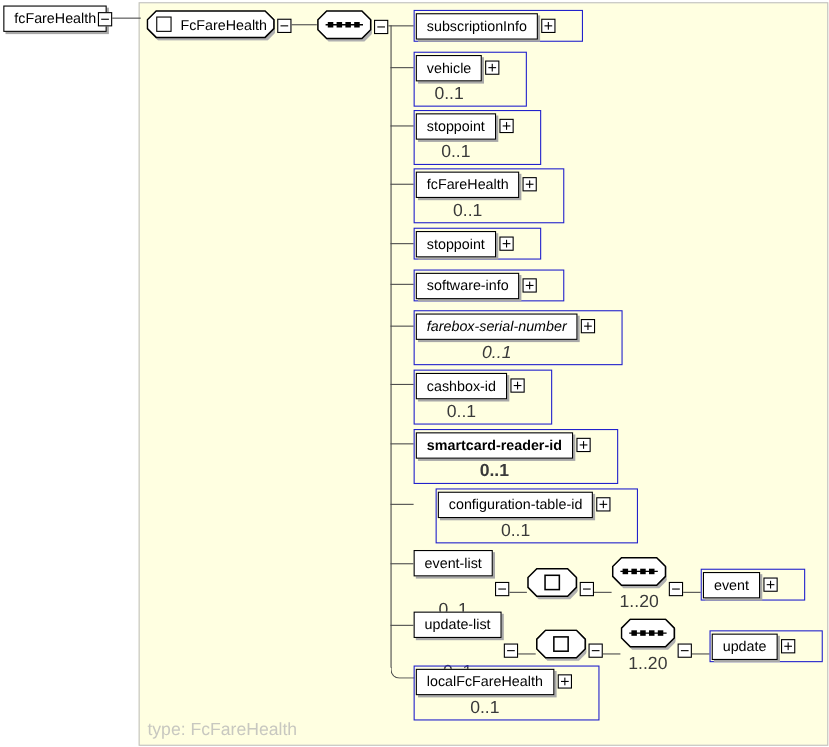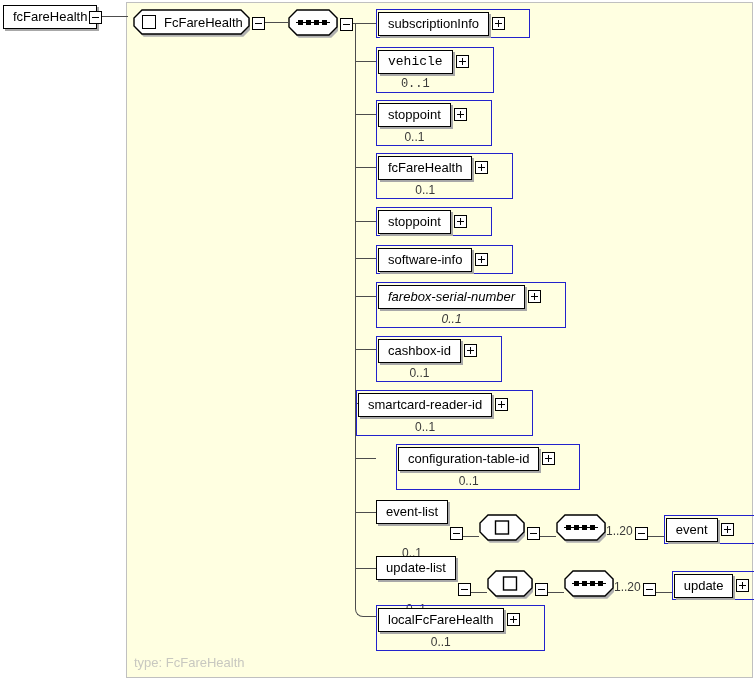--- a/index.html
+++ b/index.html
@@ -1,48 +1,48 @@
 <!DOCTYPE html>
 <html><head>
 <meta charset="utf-8">
 <style>
   html,body{margin:0;padding:0;}
   body{background:#fff;}
   .stage{position:relative;width:754px;height:679px;background:#fff;overflow:hidden;
          font-family:"Liberation Sans",sans-serif;font-size:13px;color:#000;}
   .panel{position:absolute;left:126px;top:2px;width:625px;height:674px;
          background:var(--panel-bg);border:1px solid var(--panel-border);}
-  .type-note{position:absolute;left:134px;top:655px;color:var(--note);font-size:13px;}
+  .type-note{position:absolute;left:134px;top:655px;color:var(--note);font-size:16px;}
 
   .ebox{display:inline-block;background:#fff;border:1px solid #000;
         box-shadow:2px 2px 0 var(--shadow);padding:3px 9px 4px;white-space:nowrap;
         font-size:13px;line-height:15px;cursor:default;}
 
   .pm{width:11px;height:11px;border:1px solid #000;background:#fff;position:relative;flex:none;}
   .pm::before{content:"";position:absolute;left:2px;right:2px;top:5px;height:1px;background:#000;}
   .pm.plus::after{content:"";position:absolute;top:2px;bottom:2px;left:5px;width:1px;background:#000;}
 
   .abs{position:absolute;}
   .hline{position:absolute;height:1px;background:var(--line);}
   .vline{position:absolute;width:1px;background:var(--line);}
   .curve{position:absolute;border-left:1px solid var(--line);border-bottom:1px solid var(--line);
          border-bottom-left-radius:8px;}
 
   .blue-rect{border:1px solid var(--blue);display:inline-flex;align-items:flex-start;
              padding:2px 24px 1px 1px;}
   .col{display:flex;flex-direction:column;align-items:stretch;}
-  .occurs{padding-top:3px;font-size:12px;color:var(--occ);text-align:center;white-space:nowrap;}
+  .occurs{padding-top:3px;font-size:16px;color:var(--occ);text-align:center;white-space:nowrap;}
   .blue-rect .pm{margin:5px 0 0 3px;}
 
   .row{position:absolute;display:flex;align-items:center;}
   .row .lead{margin-top:2px;gap:19px;}
   .row .pm.mid{margin:8px 0 0 2px;}
   .fline{width:16px;height:1px;background:var(--line);margin-top:14px;flex:none;}
   .octwrap{flex:none;line-height:0;}
-  .seqblock{display:flex;flex-direction:row;align-items:center;flex:none;}
+  .seqblock{display:flex;flex-direction:column;align-items:center;flex:none;}
 
   .root-oct{position:absolute;left:133px;top:9px;width:117px;height:28px;}
   .root-oct .lbl{position:absolute;left:0;top:1px;width:116px;height:24px;display:flex;
                  align-items:center;}
   .root-oct .sq{width:12px;height:12px;border:1px solid #000;background:#fff;margin-left:9px;flex:none;}
   .root-oct .tx{margin-left:8px;white-space:nowrap;}
 </style>
 </head>
 <body>
 
@@ -85,21 +85,21 @@
   <div id="rows">
       <div class="row" style="left: 376px; top: 9px;">
         <div class="blue-rect">
           <div class="col">
             <div class="ebox">subscriptionInfo</div>
           </div>
           <div class="pm plus"></div>
         </div>
       </div>
       <div class="hline" style="left: 355px; top: 61px; width: 21px;"></div>
-      <div class="row" style="left: 376px; top: 47px; font-family: Liberation Mono, monospace;">
+      <div class="row" style="left: 376px; top: 47px;">
         <div class="blue-rect">
           <div class="col">
             <div class="ebox">vehicle</div>
             <div class="occurs">0..1</div>
           </div>
           <div class="pm plus"></div>
         </div>
       </div>
       <div class="hline" style="left: 355px; top: 114px; width: 21px;"></div>
       <div class="row" style="left: 376px; top: 100px;">
@@ -153,21 +153,21 @@
       <div class="row" style="left: 376px; top: 336px;">
         <div class="blue-rect">
           <div class="col">
             <div class="ebox">cashbox-id</div>
             <div class="occurs">0..1</div>
           </div>
           <div class="pm plus"></div>
         </div>
       </div>
       <div class="hline" style="left: 355px; top: 403px; width: 21px;"></div>
-      <div class="row" style="left: 356px; top: 390px;">
+      <div class="row" style="left: 376px; top: 390px; font-weight: bold;">
         <div class="blue-rect">
           <div class="col">
             <div class="ebox">smartcard-reader-id</div>
             <div class="occurs">0..1</div>
           </div>
           <div class="pm plus"></div>
         </div>
       </div>
       <div class="hline" style="left: 355px; top: 458px; width: 21px;"></div>
       <div class="row" style="left: 376px; top: 444px; padding-left: 20px;">

